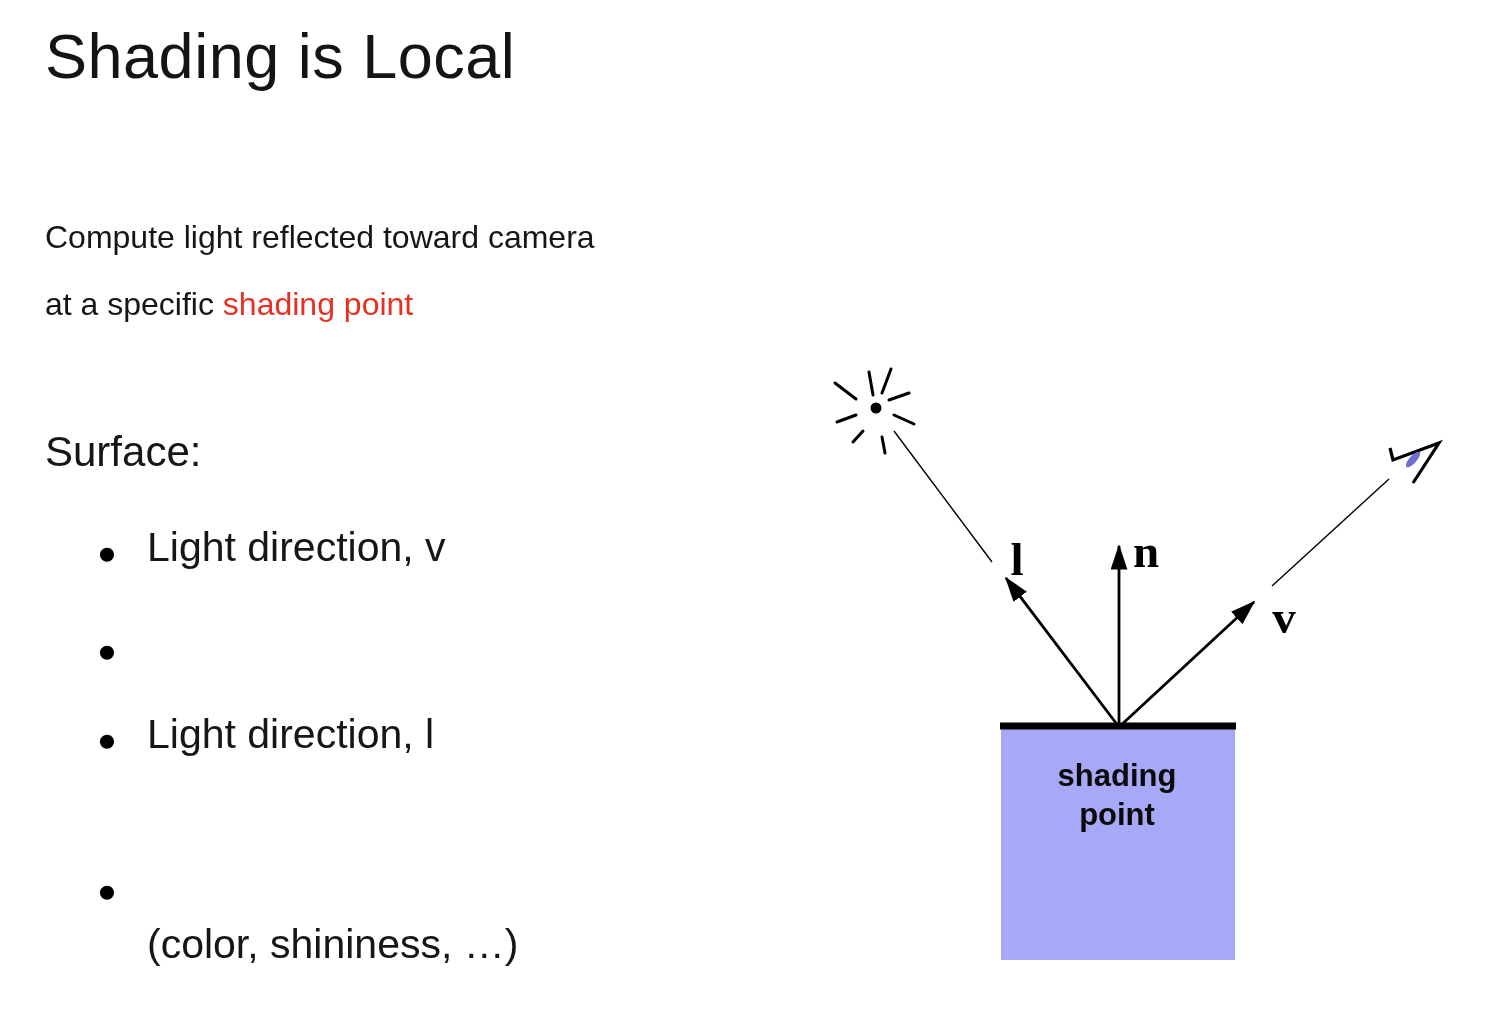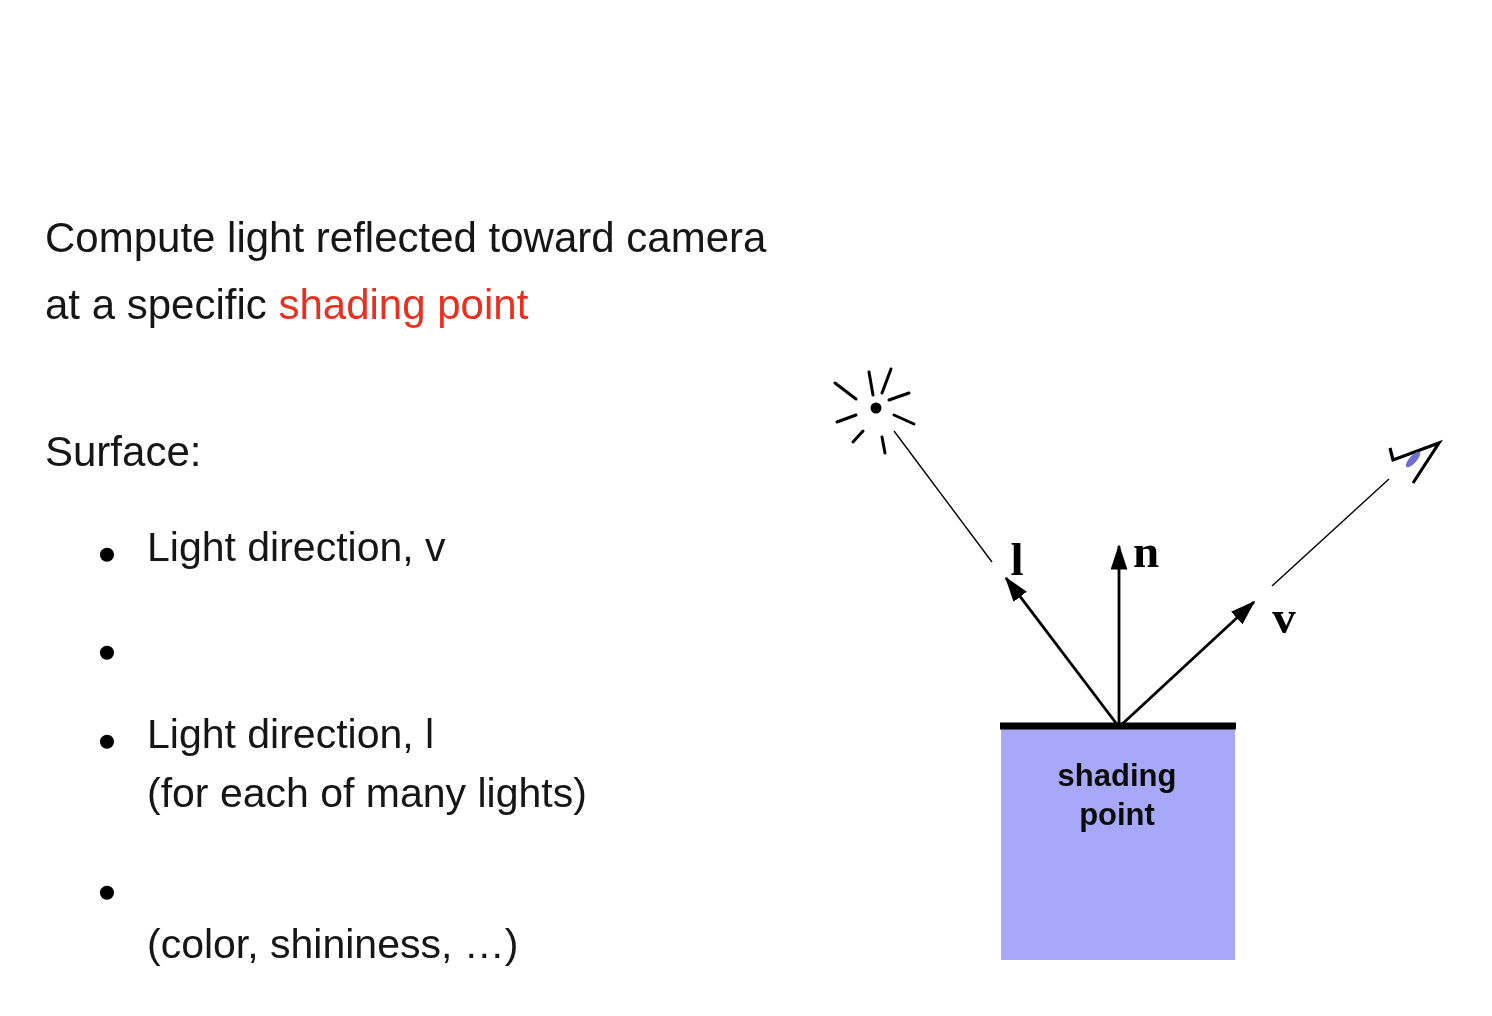--- a/index.html
+++ b/index.html
@@ -20,21 +20,21 @@
     font-size: 63px;
     font-weight: 400;
     letter-spacing: 0.5px;
     color: #141414;
   }
   .intro {
     position: absolute;
     left: 45px;
     top: 204px;
     margin: 0;
-    font-size: 42px;
+    font-size: 32px;
     line-height: 67px;
     font-weight: 400;
   }
   .highlight { color: #e83021; text-align: right; }
   .inputs-heading {
     position: absolute;
     left: 45px;
     top: 428px;
     margin: 0;
     font-size: 42px;
@@ -78,37 +78,37 @@
     font-size: 31px;
     fill: #0a0a0a;
     text-anchor: middle;
   }
 </style>
 </head>
 <body>
 
 <div class="slide">
 
+  <h1 class="title">Shading is Local</h1>
 
   <p class="intro"><span>Compute light reflected toward camera</span><br><span>at a specific </span><span class="highlight">shading point</span></p>
 
   <p class="inputs-heading">Surface:</p>
 
   <div>
     <div class="bullet-item item-1">
       <span class="dot">●</span>
       <span>Light direction, v</span>
     </div>
     <div class="bullet-item item-2">
       <span class="dot">●</span>
     </div>
     <div class="bullet-item item-3">
       <span class="dot">●</span>
       <span>Light direction, l</span><br>
-      <span>(for each of many lights)</span>
     </div>
     <div class="bullet-item item-4">
       <span class="dot">●</span>
       <br>
       <span>(color, shininess, …)</span>
     </div>
   </div>
 
   <svg class="diagram-svg" viewBox="780 350 712 666">
     <defs>

